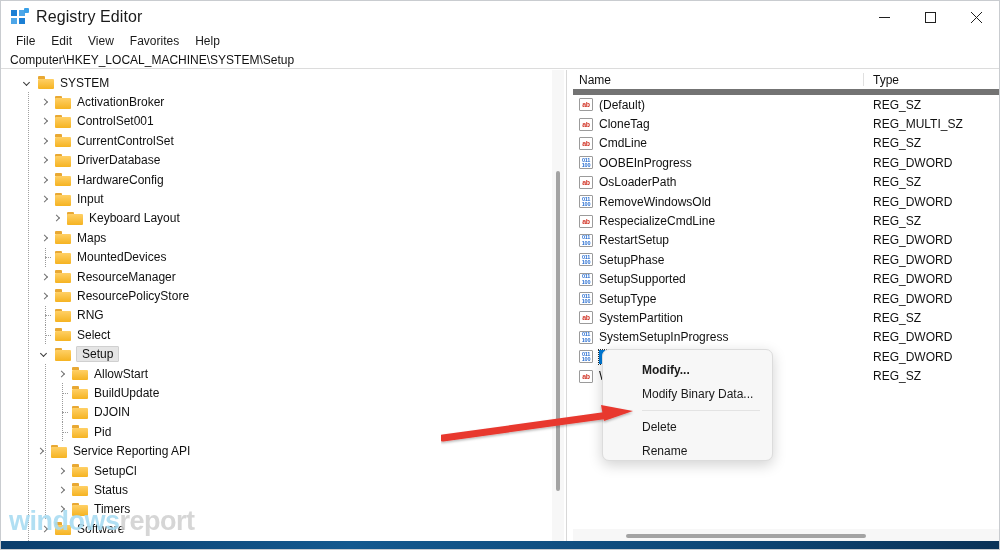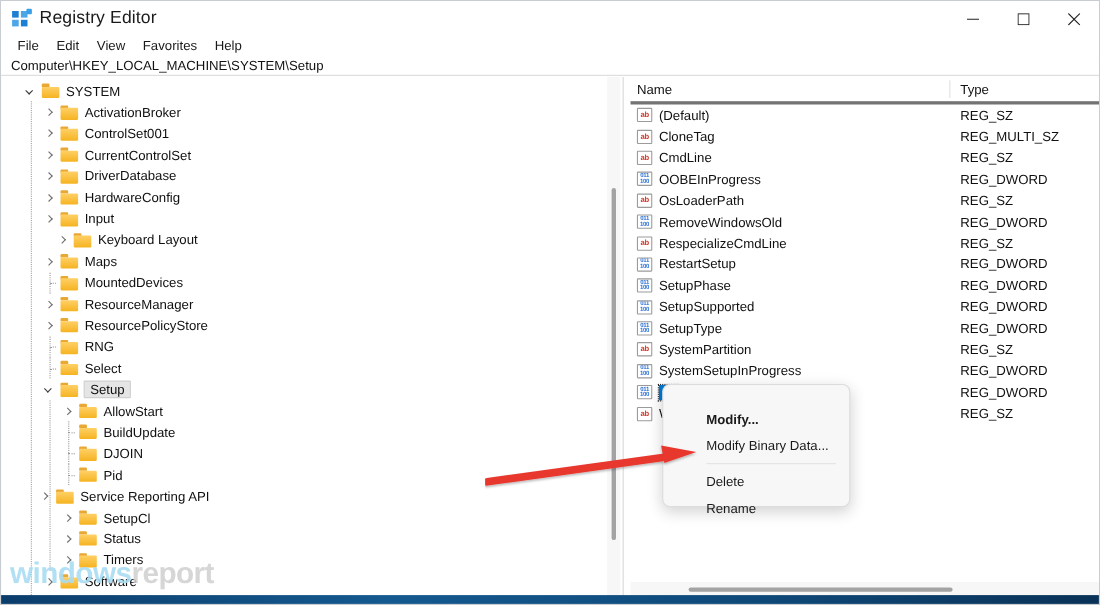--- a/index.html
+++ b/index.html
@@ -156,21 +156,21 @@
     border-left: 1px solid #d8d8d8;
   }
 
   #right-pane {
     position: absolute; left: 572px; top: 69px;
     width: 427px; height: 473px;
     background: #ffffff; overflow: hidden;
   }
   #list-header {
     position: relative; height: 25px;
-    border-bottom: 3px solid #737373;
+    border-bottom: 6px solid #737373;
     display: flex; align-items: center;
     background: #ffffff;
   }
   .col-name { position: absolute; left: 6px; font-size: 12px; color: #111; }
   .col-type { position: absolute; left: 300px; font-size: 12px; color: #111; }
   .col-div {
     position: absolute; left: 290px; top: 3px; bottom: 3px;
     border-left: 1px solid #e0e0e0;
   }
   .vrow {
@@ -209,21 +209,21 @@
   }
 
   
   #ctxmenu {
     position: absolute; left: 601px; top: 348px;
     width: 171px; height: 112px;
     background: #f7f7f7;
     border: 1px solid #dcdcdc;
     border-radius: 7px;
     box-shadow: 0 4px 14px rgba(0,0,0,.18);
-    padding: 19px 0;
+    padding: 8px 0;
     z-index: 40;
   }
   .ctxitem {
     height: 24px; display: flex; align-items: center;
     padding-left: 39px; font-size: 12px; color: #1a1a1a;
   }
   .ctxitem.bold { font-weight: bold; }
   .ctxsep {
     margin: 4px 12px 4px 39px;
     border-top: 1px solid #e3e3e3;

